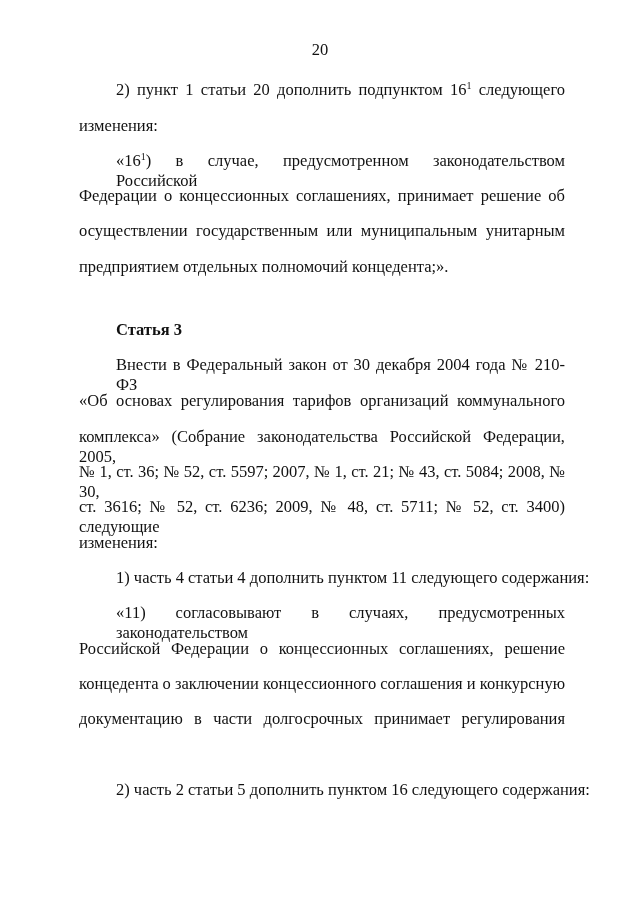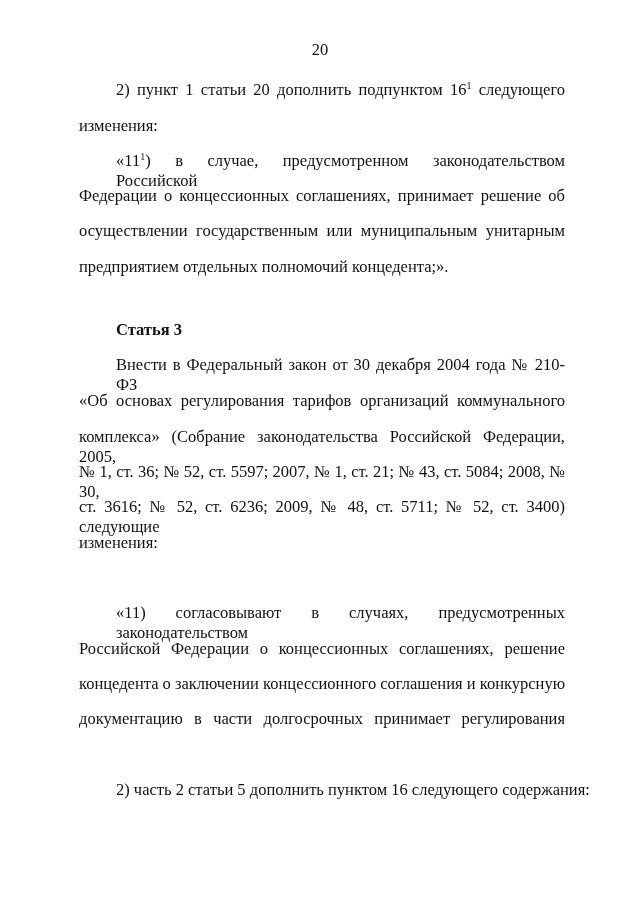--- a/index.html
+++ b/index.html
@@ -15,34 +15,35 @@
 </style>
 </head>
 <body>
 
 <div class="page">
   <div class="pagenum">20</div>
 
   <div class="line indent just" style="top:80px"><span>2) пункт 1 статьи 20 дополнить подпунктом 16</span><sup>1</sup><span> следующего</span></div>
   <div class="line" style="top:116px">изменения:</div>
 
-  <div class="line indent just" style="top:151px"><span>«11</span><sup>1</sup><span>) в случае, предусмотренном законодательством Российской</span></div>
+  <div class="line indent just" style="top:151px"><span>«16</span><sup>1</sup><span>) в случае, предусмотренном законодательством Российской</span></div>
   <div class="line just" style="top:186px">Федерации о концессионных соглашениях, принимает решение об</div>
   <div class="line" style="top:257px">предприятием отдельных полномочий концедента;».</div>
   <div class="line just" style="top:221px">осуществлении государственным или муниципальным унитарным</div>
 
   <div class="line indent bold" style="top:320px">Статья 3</div>
 
   <div class="line indent just" style="top:355px">Внести в Федеральный закон от 30 декабря 2004 года № 210-ФЗ</div>
   <div class="line just" style="top:391px">«Об основах регулирования тарифов организаций коммунального</div>
   <div class="line just" style="top:427px">комплекса» (Собрание законодательства Российской Федерации, 2005,</div>
   <div class="line just" style="top:462px">№ 1, ст. 36; № 52, ст. 5597; 2007, № 1, ст. 21; № 43, ст. 5084; 2008, № 30,</div>
   <div class="line just" style="top:497px">ст. 3616; № 52, ст. 6236; 2009, № 48, ст. 5711; № 52, ст. 3400) следующие</div>
   <div class="line" style="top:533px">изменения:</div>
 
+  <div class="line indent" style="top:568px">1) часть 4 статьи 4 дополнить пунктом 11 следующего содержания:</div>
 
   <div class="line indent just" style="top:603px">«11) согласовывают в случаях, предусмотренных законодательством</div>
   <div class="line just" style="top:639px">Российской Федерации о концессионных соглашениях, решение</div>
   <div class="line just" style="top:674px">концедента о заключении концессионного соглашения и конкурсную</div>
   <div class="line just" style="top:709px">документацию в части долгосрочных принимает регулирования</div>
 
   <div class="line indent" style="top:780px">2) часть 2 статьи 5 дополнить пунктом 16 следующего содержания:</div>
 </div>
 
 </body></html>

